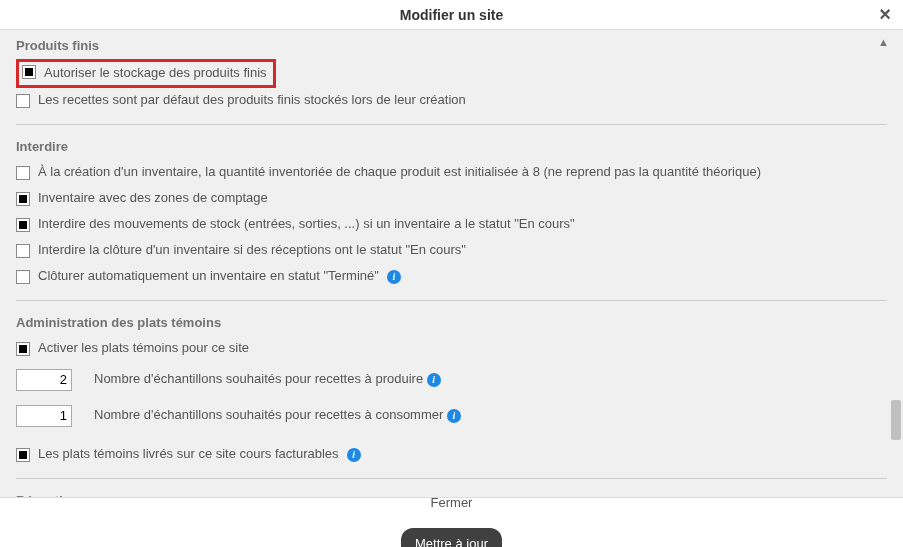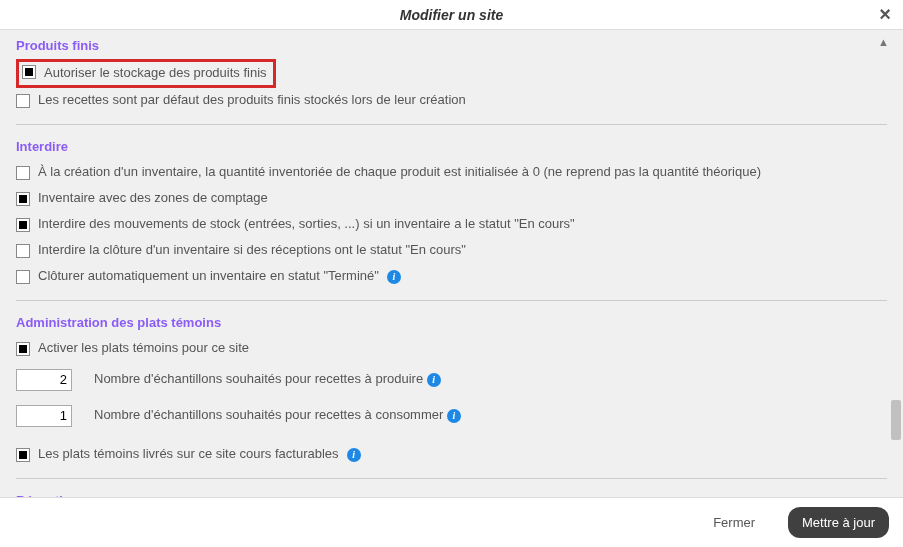--- a/index.html
+++ b/index.html
@@ -19,21 +19,20 @@
     justify-content: center;
     padding: 6px 12px;
     border-bottom: 1px solid #ddd;
     position: relative;
     height: 30px;
   }
   .modal-title {
     font-weight: bold;
     font-size: 14px;
     color: #333;
-    font-style: italic;
   }
   .close-btn {
     position: absolute;
     right: 12px;
     top: 4px;
     font-size: 20px;
     color: #555;
     cursor: pointer;
     font-weight: bold;
     line-height: 1;
@@ -44,21 +43,21 @@
     overflow: hidden;
     position: relative;
     padding: 0;
   }
   .content {
     padding: 6px 16px 10px 16px;
   }
   .section-title {
     font-weight: bold;
     font-size: 13px;
-    color: #8b5cf6;
+    color: #737373;
     margin-top: 14px;
     margin-bottom: 6px;
   }
   .section-title:first-child { margin-top: 2px; }
   .row {
     display: flex;
     align-items: center;
     min-height: 26px;
     gap: 8px;
   }
@@ -141,23 +140,24 @@
   .modal-footer {
     position: absolute;
     bottom: 0;
     left: 0;
     right: 0;
     height: 50px;
     background: #fff;
     border-top: 1px solid #ddd;
     display: flex;
     align-items: center;
-    justify-content: flex-end;
+    justify-content: center;
     padding: 0 14px;
-    gap: 19px;
+    gap: 10px;
+    flex-direction: column;
   }
   .btn {
     padding: 8px 14px;
     border: none;
     font-size: 13px;
     cursor: pointer;
     border-radius: 2px;
   }
   .btn-close {
     background: transparent;
@@ -202,21 +202,21 @@
       <span class="cbox"></span>
       <span class="label">Les recettes sont par défaut des produits finis stockés lors de leur création</span>
     </div>
 
     <hr class="divider">
 
     <div class="section-title">Interdire</div>
 
     <div class="row">
       <span class="cbox"></span>
-      <span class="label">À la création d'un inventaire, la quantité inventoriée de chaque produit est initialisée à 0 (ne reprend pas la quantité théorique)</span>
+      <span class="label">À la création d'un inventaire, la quantité inventoriée de chaque produit est initialisée à 8 (ne reprend pas la quantité théorique)</span>
     </div>
     <div class="row">
       <span class="cbox checked"></span>
       <span class="label">Inventaire avec des zones de comptage</span>
     </div>
     <div class="row">
       <span class="cbox checked"></span>
       <span class="label">Interdire des mouvements de stock (entrées, sorties, ...) si un inventaire a le statut "En cours"</span>
     </div>
     <div class="row">

